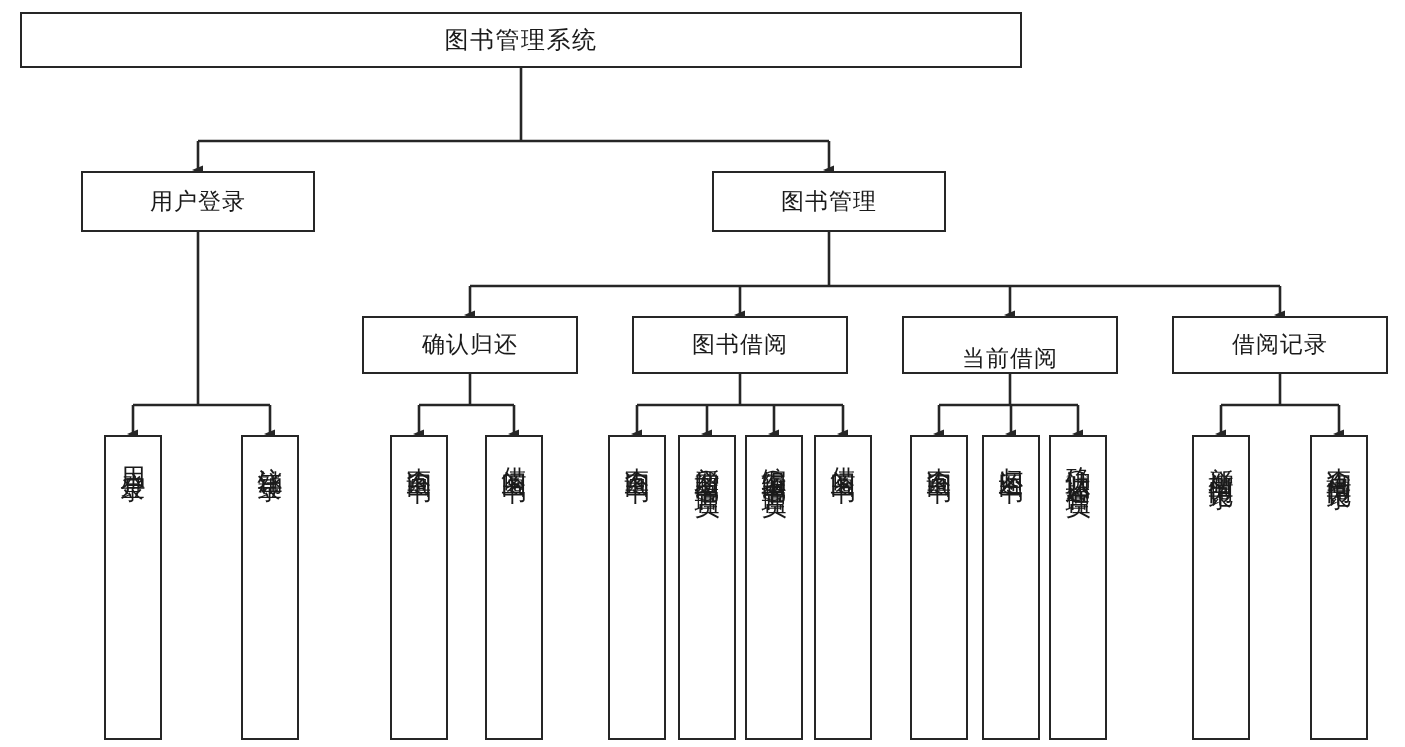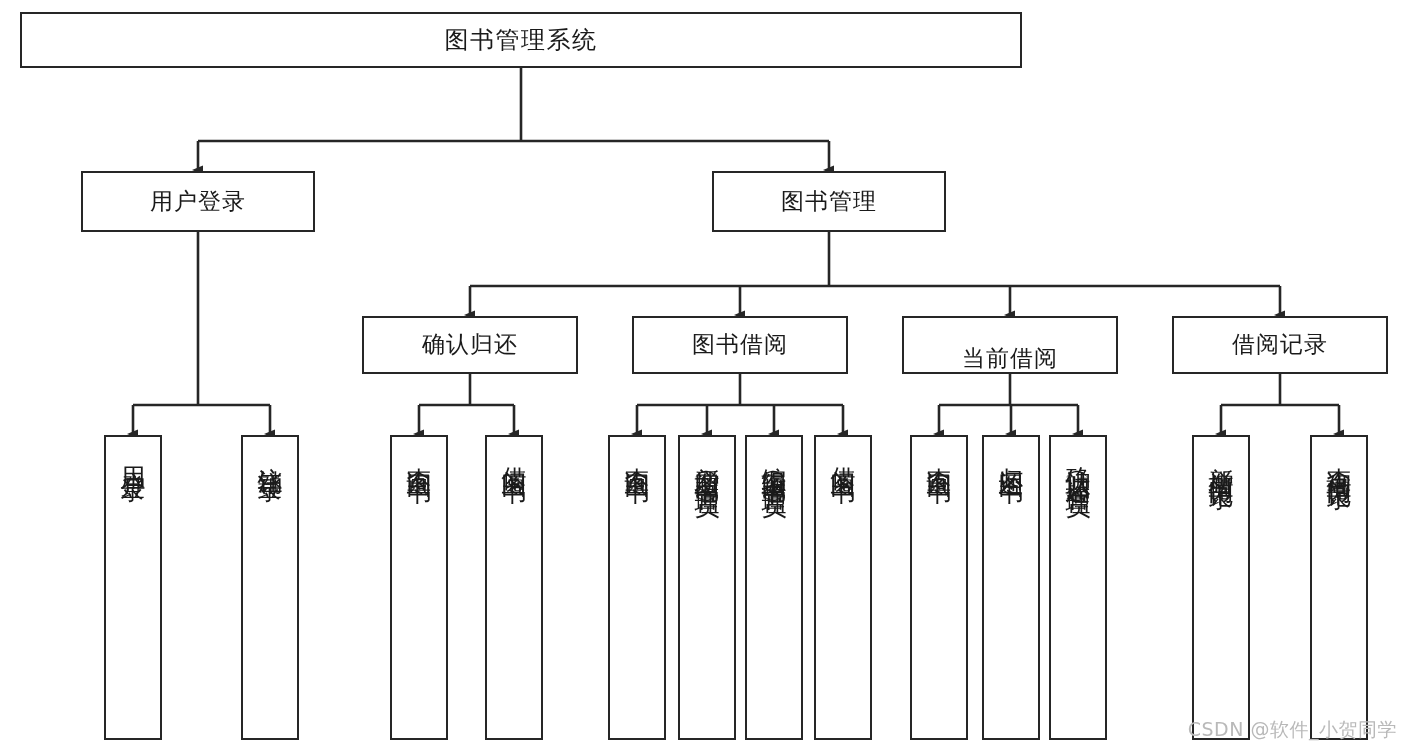--- a/index.html
+++ b/index.html
@@ -180,14 +180,13 @@
       <div class="node vert" style="left: 1049px; top: 435px; width: 58px; height: 305px;">
         <span class="node-label">确认归还（管理员）</span>
       </div>
       <div class="node vert" style="left: 1192px; top: 435px; width: 58px; height: 305px;">
         <span class="node-label">新增借阅记录</span>
       </div>
       <div class="node vert" style="left: 1310px; top: 435px; width: 58px; height: 305px;">
         <span class="node-label">查询借阅记录</span>
       </div>
     </div>
-  <div class="watermark">CSDN @软件_小贺同学</div>
 </div>
 
 </body></html>

